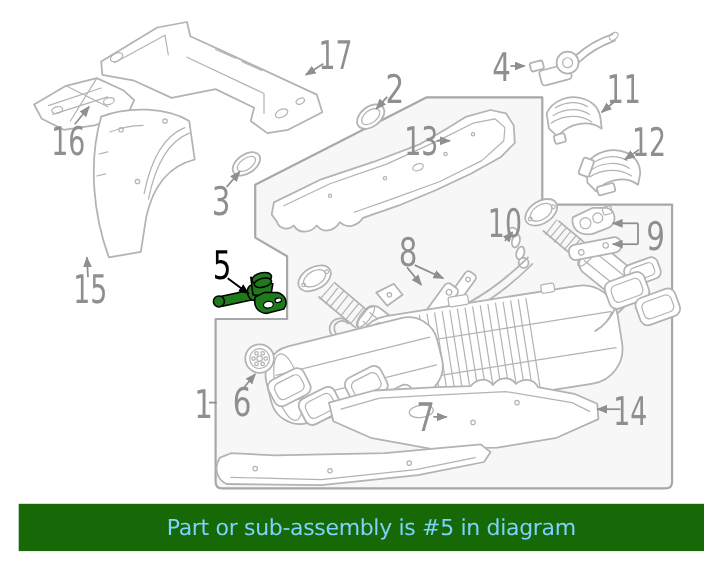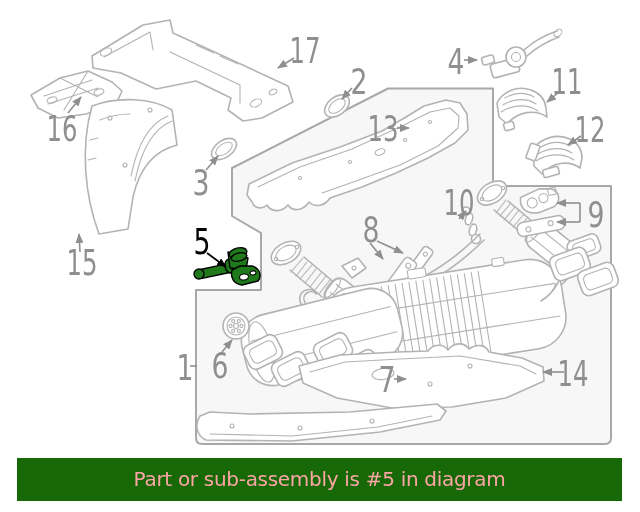--- a/index.html
+++ b/index.html
@@ -346,16 +346,16 @@
       <text x="62" y="141" text-anchor="middle" textLength="31" lengthAdjust="spacingAndGlyphs">16</text>
       <line class="arrow" marker-end="url(#mg)" x1="68" y1="113" x2="81" y2="97"></line>
     </g>
     <g>
       <text x="305" y="63" text-anchor="middle" textLength="31" lengthAdjust="spacingAndGlyphs">17</text>
       <line class="arrow" marker-end="url(#mg)" x1="294" y1="58" x2="278" y2="68"></line>
     </g>
   </g>
 </svg>
 
-<div class="banner" style="background: rgb(23, 104, 7); color: #fca5a5;">
+<div class="banner" style="background: rgb(23, 104, 7); color: #7dd3fc; padding-left: 18px;">
   <div>Part or sub-assembly is #5 in diagram</div>
 </div>
 </div>
 
 </body></html>

